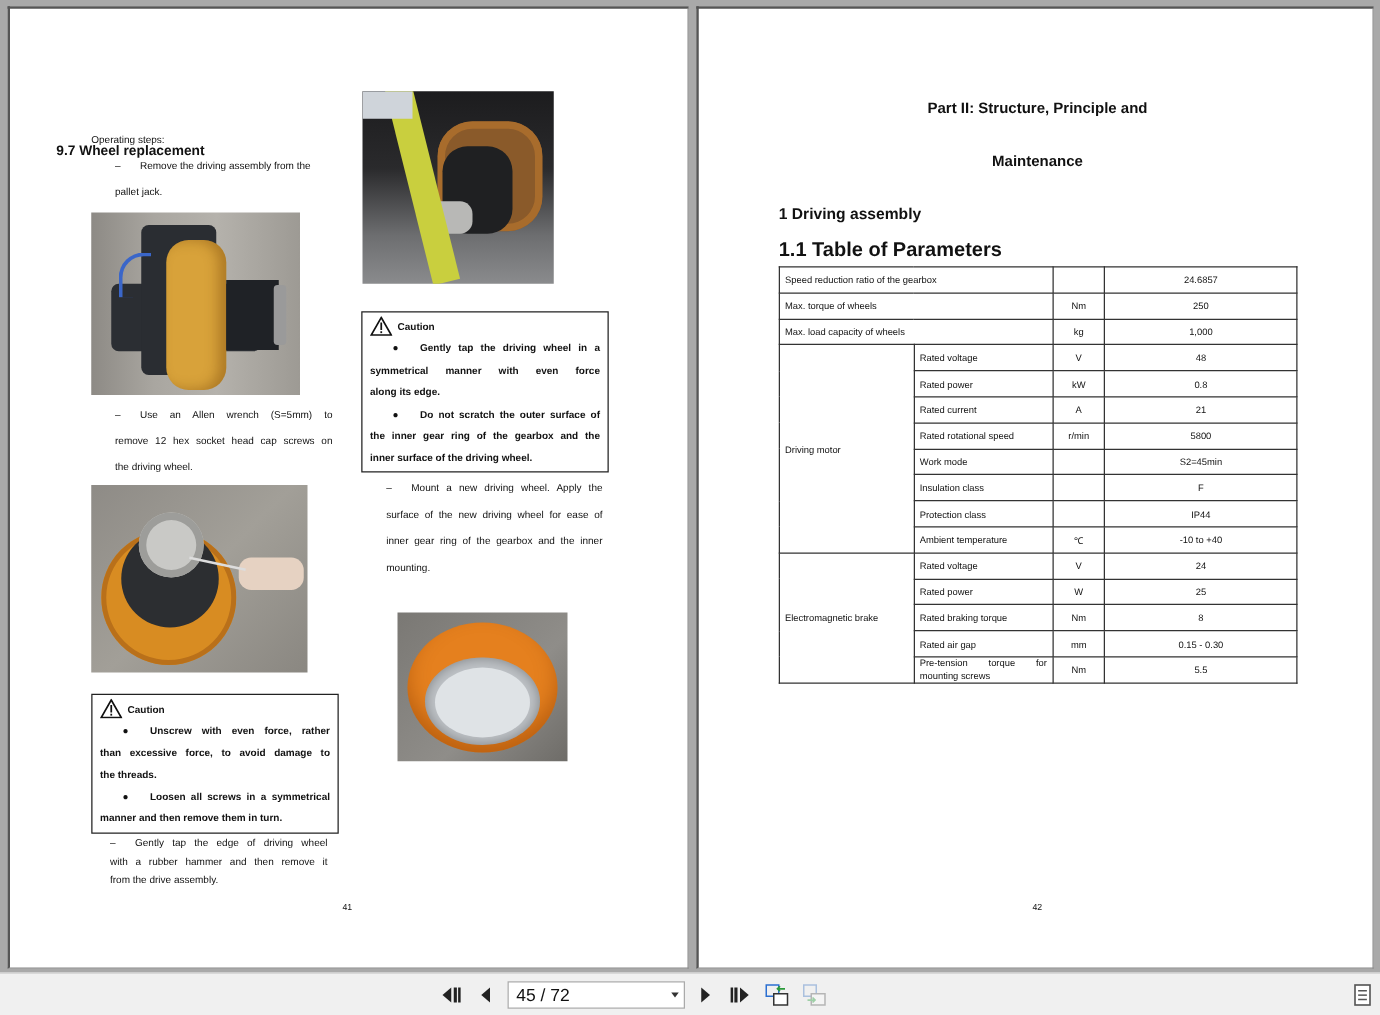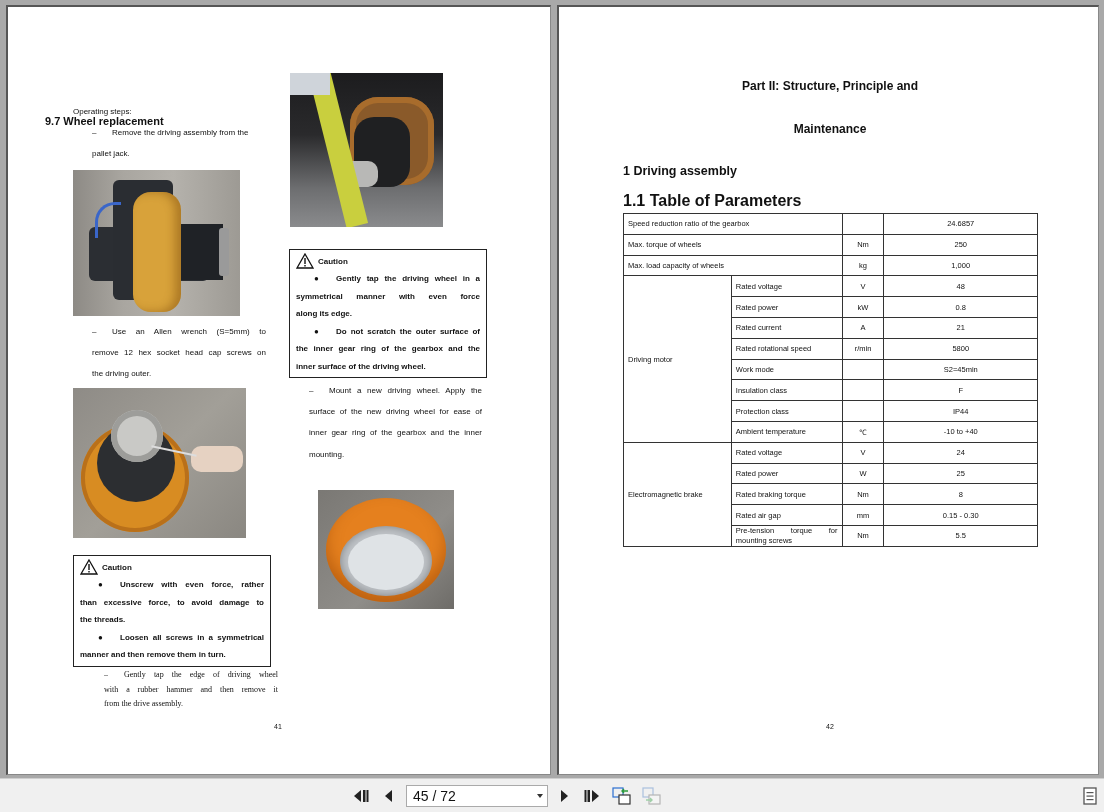--- a/index.html
+++ b/index.html
@@ -58,21 +58,21 @@
       <div style="position:absolute;left:60px;top:22px;width:48px;height:120px;background:#d8a23a;border-radius:18px;box-shadow:inset -6px 0 10px rgba(120,70,10,.45);"></div>
       <div style="position:absolute;left:108px;top:54px;width:42px;height:56px;background:#1f2226;"></div>
       <div style="position:absolute;left:146px;top:58px;width:10px;height:48px;background:#9a9a9a;border-radius:3px;"></div>
       <div style="position:absolute;left:22px;top:32px;width:26px;height:36px;border:3px solid #3a66c9;border-right:none;border-bottom:none;border-radius:20px 0 0 0;"></div>
     </div>
 
     <div class="abs txt justify" style="left:84px;top:314px;width:174px;">
       <span class="dash">–</span><span>Use an Allen wrench (S=5mm) to</span>
     </div>
     <div class="abs txt justify" style="left:84px;top:335px;width:174px;">remove 12 hex socket head cap screws on</div>
-    <div class="abs txt" style="left:84px;top:356px;">the driving outer.</div>
+    <div class="abs txt" style="left:84px;top:356px;">the driving wheel.</div>
 
     <div class="photo" style="left:65px;top:381px;width:173px;height:150px;background:linear-gradient(135deg,#8e8b86,#a29f98 50%,#8a8781);">
       <div style="position:absolute;left:8px;top:36px;width:108px;height:108px;border-radius:50%;background:#d88c22;box-shadow:inset 0 0 0 4px #b9701a;"></div>
       <div style="position:absolute;left:24px;top:36px;width:78px;height:78px;border-radius:50%;background:#2c2e31;"></div>
       <div style="position:absolute;left:38px;top:22px;width:52px;height:52px;border-radius:50%;background:#c9c9c6;box-shadow:inset 0 0 0 6px #9d9d9a;"></div>
       <div style="position:absolute;left:118px;top:58px;width:52px;height:26px;background:#e6d2c2;border-radius:10px;"></div>
       <div style="position:absolute;left:78px;top:62px;width:46px;height:2px;background:#ddd;transform:rotate(12deg);"></div>
     </div>
 
     <div class="caution" style="left:65px;top:548px;width:198px;height:112px;">
@@ -84,21 +84,21 @@
           </svg>
         <span>Caution</span>
       </div>
       <div class="cline justify" style="padding-left:18px;"><span class="bullet">●</span><span>Unscrew with even force, rather</span></div>
       <div class="cline justify">than excessive force, to avoid damage to</div>
       <div class="cline">the threads.</div>
       <div class="cline justify" style="padding-left:18px;"><span class="bullet">●</span><span>Loosen all screws in a symmetrical</span></div>
       <div class="cline">manner and then remove them in turn.</div>
     </div>
 
-    <div class="abs" style="left:96px;top:661px;width:174px;font-size:8px;line-height:14.5px;font-family:Liberation Serif, serif;">
+    <div class="abs" style="left:80px;top:661px;width:174px;font-size:8px;line-height:14.5px;">
       <div class="justify"><span class="dash">–</span><span>Gently tap the edge of driving wheel</span></div>
       <div class="justify">with a rubber hammer and then remove it</div>
       <div>from the drive assembly.</div>
     </div>
 
     <div class="photo" style="left:282px;top:66px;width:153px;height:154px;background:linear-gradient(180deg,#1c1c1e 0%,#2a2a2c 40%,#6d6e70 75%,#8a8b8d 100%);">
       <div style="position:absolute;left:60px;top:24px;width:84px;height:88px;border-radius:28px;background:#8a5a2a;box-shadow:inset 0 0 0 6px #a86c2c;"></div>
       <div style="position:absolute;left:64px;top:44px;width:56px;height:70px;border-radius:20px;background:#1f2022;"></div>
       <div style="position:absolute;left:50px;top:88px;width:38px;height:26px;border-radius:10px;background:#b8b8b6;"></div>
       <div style="position:absolute;left:18px;top:0px;width:22px;height:160px;background:#c9cf3e;transform:rotate(-14deg);transform-origin:top left;"></div>

